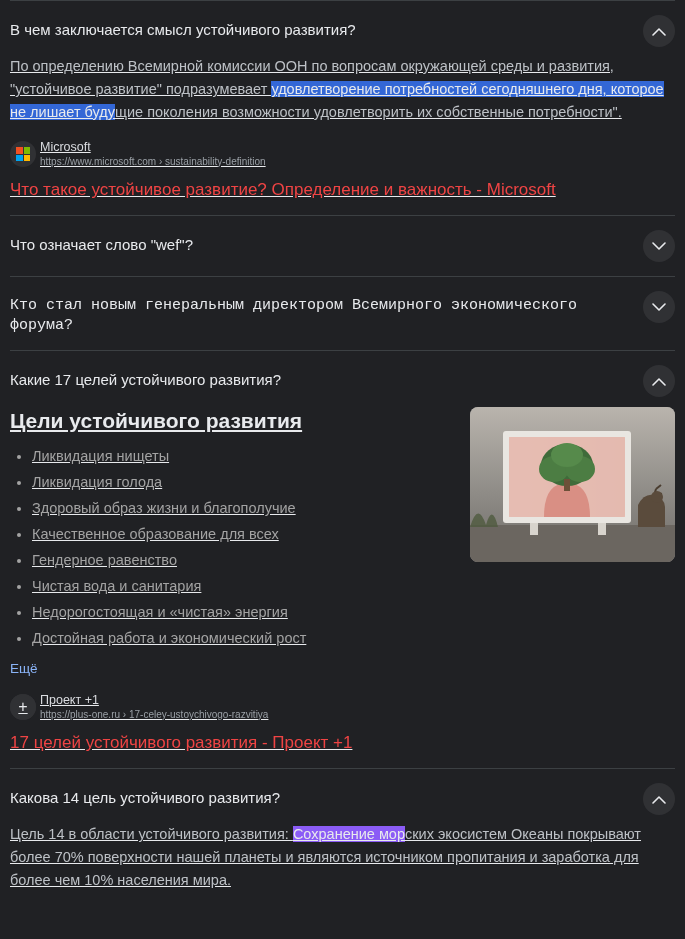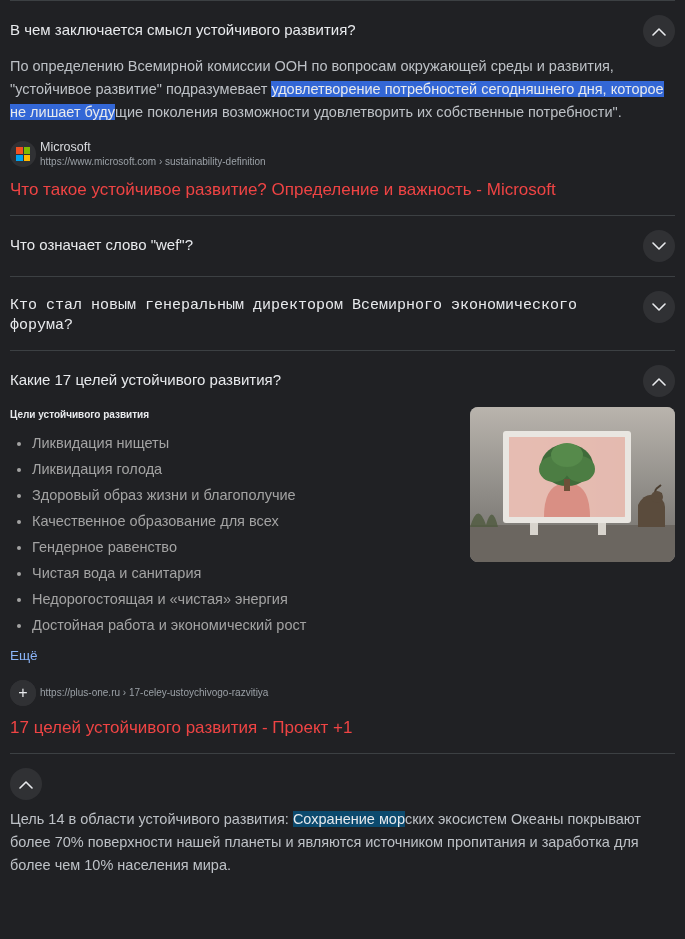--- a/index.html
+++ b/index.html
@@ -48,32 +48,33 @@
     border-radius: 50%;
     background: #303134;
     display: flex;
     align-items: center;
     justify-content: center;
     cursor: pointer;
   }
   .chev svg { display: block; }
   .acc-body {
     padding: 8px 0 14px 0;
+    text-decoration: underline;
   }
   .para {
     font-size: 14.5px;
     line-height: 23px;
     color: #bdc1c6;
   }
   .hl-blue {
     background: #3367d6;
     color: #e8eaed;
   }
   .hl-grey {
-    background: #0c4a6e;
+    background: #8b5cf6;
     color: #e8eaed;
   }
   
   .src {
     display: flex;
     align-items: center;
     gap: 4px;
     margin-top: 16px;
   }
   .favicon {
@@ -113,21 +114,21 @@
     cursor: pointer;
   }
   
   .goals-wrap {
     display: flex;
     gap: 14px;
     align-items: flex-start;
   }
   .goals-left { flex: 1; min-width: 0; }
   .goals-title {
-    font-size: 10px;
+    font-size: 21px;
     font-weight: bold;
     color: #e8eaed;
     margin: 4px 0 10px 0;
   }
   ul.goals {
     margin: 0;
     padding-left: 22px;
     list-style: disc;
   }
   ul.goals li {
@@ -288,29 +289,31 @@
             <path d="M0 120 q8 -26 16 -2 q6 -22 12 2 z" fill="#4f5a3e" opacity="0.8"></path>
           </svg>
         </div>
       </div>
 
       <div class="src">
         <div class="favicon">
           <span class="plus-ico">+</span>
         </div>
         <div class="src-text">
+          <div class="src-name">Проект +1</div>
           <div class="src-url">https://plus-one.ru › 17-celey-ustoychivogo-razvitiya</div>
         </div>
       </div>
       <a class="result-title">17 целей устойчивого развития - Проект +1</a>
     </div>
   </div>
 
   <div class="acc">
     <div class="acc-head">
+      <div class="acc-q">Какова 14 цель устойчивого развития?</div>
       <div class="chev">
         <svg width="14" height="9" viewBox="0 0 14 9">
             <path d="M1 8 L7 2 L13 8" fill="none" stroke="#e8eaed" stroke-width="1.6" stroke-linecap="round" stroke-linejoin="round"></path>
           </svg>
       </div>
     </div>
     <div class="acc-body">
       <div class="para"><span>Цель 14 в области устойчивого развития: </span><span class="hl-grey">Сохранение мор</span><span>ских экосистем  Океаны покрывают более 70% поверхности нашей планеты и являются источником пропитания и заработка для более чем 10% населения мира.</span></div>
     </div>
   </div>

